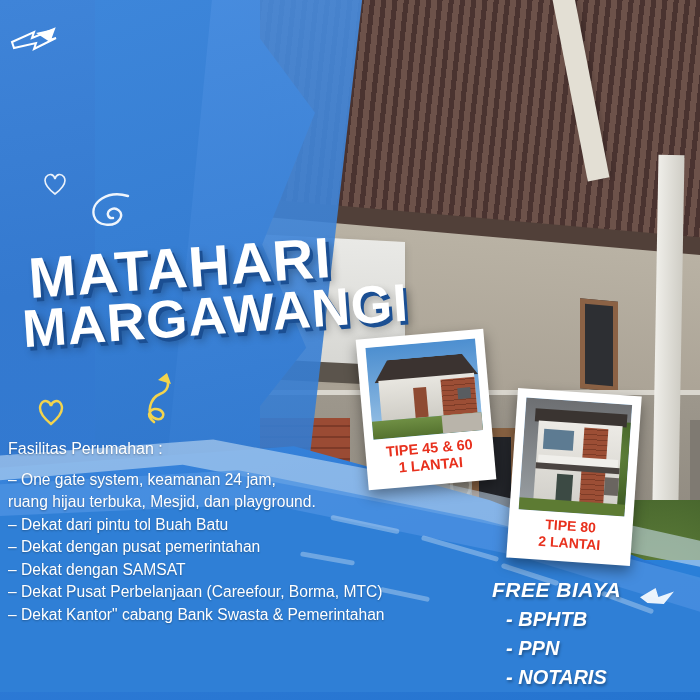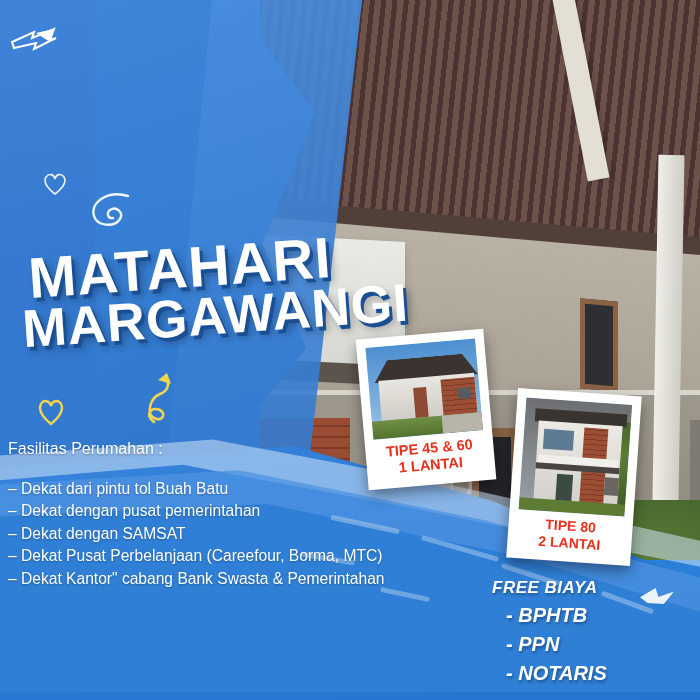--- a/index.html
+++ b/index.html
@@ -94,29 +94,29 @@
 
   
   .title-wrap { position:absolute; left:22px; top:236px; width:440px; z-index:6; }
   .title-line { font-weight:bold; color:#fff; letter-spacing:1px; line-height:.96;
       text-shadow:3px 4px 0 #1b4f93, 5px 6px 8px rgba(0,0,0,.3); white-space:nowrap; }
   .t1 { font-size:57px; transform:rotate(-4deg); margin-left:6px; }
   .t2 { font-size:53px; transform:rotate(-4deg); margin-top:-2px; }
 
   
   .facil { position:absolute; left:8px; top:440px; width:480px; z-index:7; color:#fff; }
-  .facil-head { font-size:16px; margin-bottom:20px; text-shadow:0 1px 2px rgba(0,0,0,.3); }
+  .facil-head { font-size:16px; margin-bottom:11px; text-shadow:0 1px 2px rgba(0,0,0,.3); }
   .facil-list { list-style:none; }
   .facil-list li { font-size:15.6px; line-height:1.44; white-space:pre-line;
       text-shadow:0 1px 2px rgba(0,0,0,.3); }
 
   
   .free { position:absolute; left:492px; top:578px; z-index:8; color:#fff;
       font-style:italic; font-weight:bold; text-shadow:1px 2px 3px rgba(0,0,0,.35); }
-  .free-title { font-size:17px; letter-spacing:.5px; }
+  .free-title { font-size:21px; letter-spacing:.5px; }
   .free li { list-style:none; font-size:20px; margin-top:6px; padding-left:14px; }
 
   
   .polaroid { position:absolute; background:#fff; padding:9px 9px 4px 9px;
       box-shadow:0 6px 14px rgba(0,0,0,.4); z-index:9; }
   .pol1 { left:362px; top:334px; width:128px; transform:rotate(-5deg); }
   .pol2 { left:512px; top:392px; width:124px; transform:rotate(4deg); }
   .pol-img { width:100%; height:92px; position:relative; overflow:hidden; background:#9fc4e4; }
   .pol2 .pol-img { height:112px; }
   .pol-cap { text-align:center; color:#e8301d; font-weight:bold; font-size:14.5px;
@@ -219,20 +219,22 @@
   </svg>
 
   <div class="title-wrap">
     <div class="title-line t1">MATAHARI</div>
     <div class="title-line t2">MARGAWANGI</div>
   </div>
 
   <div class="facil">
     <div class="facil-head">Fasilitas Perumahan :</div>
     <ul class="facil-list">
+      <li>– One gate system, keamanan 24 jam,
+   ruang hijau terbuka, Mesjid, dan playground.</li>
       <li>– Dekat dari pintu tol Buah Batu</li>
       <li>– Dekat dengan pusat pemerintahan</li>
       <li>– Dekat dengan SAMSAT</li>
       <li>– Dekat Pusat Perbelanjaan (Careefour, Borma, MTC)</li>
       <li>– Dekat Kantor" cabang Bank Swasta &amp; Pemerintahan</li>
 
     </ul>
   </div>
 
   <div class="free">

